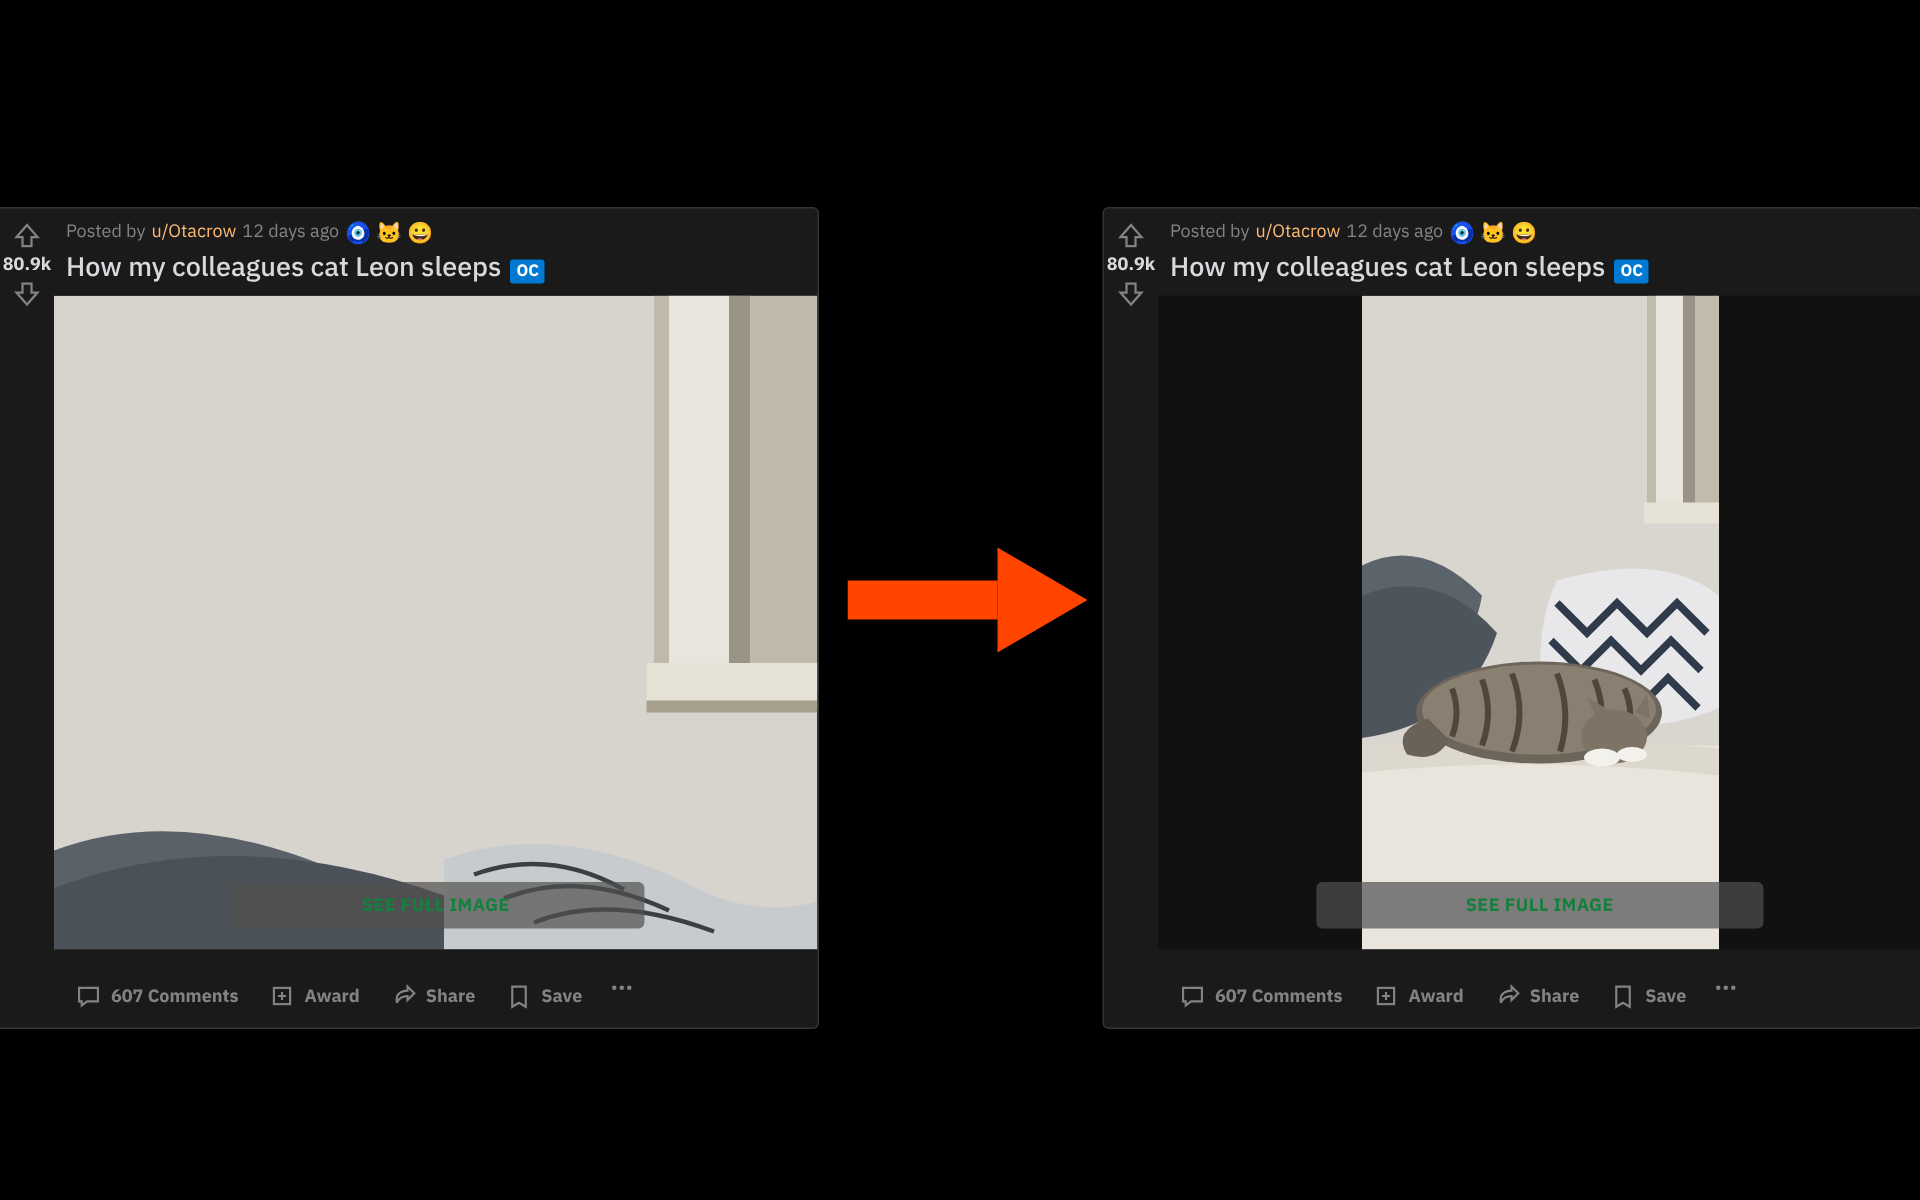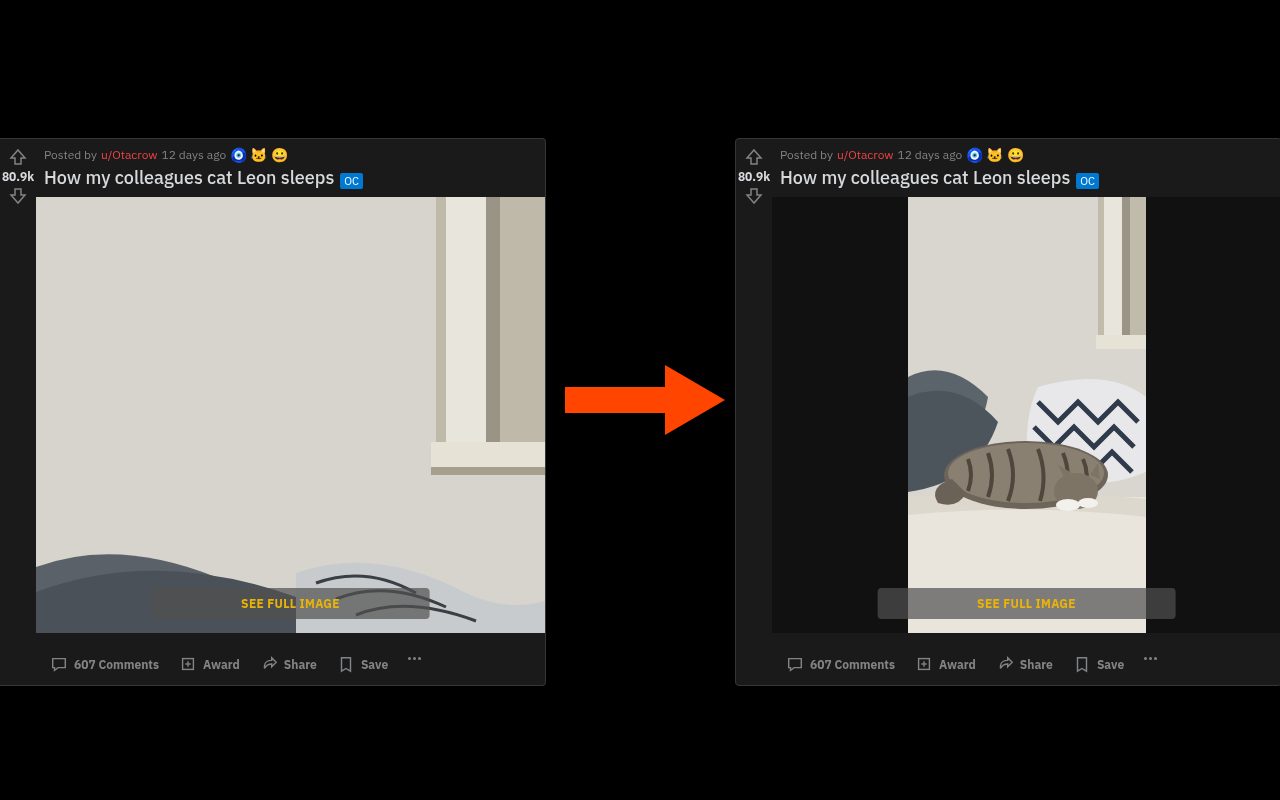--- a/index.html
+++ b/index.html
@@ -23,36 +23,36 @@
     align-items:center;
     padding-top:8px;
     color:#818384;
   }
   .arrow{cursor:pointer;fill:#818384;}
   .score{font-size:12px;font-weight:700;color:#d7dadc;margin:2px 0;}
   .main{flex:1 1 auto;display:flex;flex-direction:column;min-width:0;}
   .meta{
     font-size:12px;color:#818384;padding:8px 8px 0 8px;display:flex;align-items:center;gap:4px;flex-wrap:wrap;
   }
-  .meta .author{color:#ef4444;}
+  .meta .author{color:#fdba74;}
   .awards{display:inline-flex;align-items:center;gap:2px;font-size:14px;line-height:1;}
   .title{
     font-size:18px;font-weight:500;color:#d7dadc;padding:4px 8px 8px 8px;display:flex;align-items:flex-end;gap:6px;flex-wrap:wrap;
   }
   .oc{
-    display:inline-block;background:#0079d3;color:#fff;font-size:11px;font-weight:400;
+    display:inline-block;background:#0079d3;color:#fff;font-size:11px;font-weight:700;
     border-radius:2px;padding:1px 4px;line-height:14px;
   }
   .media{
     position:relative;height:436px;background:#111;overflow:hidden;display:flex;justify-content:center;
   }
   .media svg{display:block;}
   .seefull{
     position:absolute;left:50%;transform:translateX(-50%);bottom:14px;
-    font-size:12px;font-weight:700;color:#eab308;letter-spacing:0.3px;
+    font-size:12px;font-weight:700;color:#15803d;letter-spacing:0.3px;
     background:rgba(80,80,80,0.7);
     padding:8px 90px;border-radius:4px;cursor:pointer;white-space:nowrap;text-align:center;
   }
   .actionbar{
     display:flex;align-items:center;gap:4px;padding:4px 6px 6px 6px;
   }
   .abtn{
     display:flex;align-items:center;gap:6px;color:#818384;font-size:12px;font-weight:700;
     padding:6px 8px;border-radius:2px;cursor:pointer;margin-top:12px;
   }

